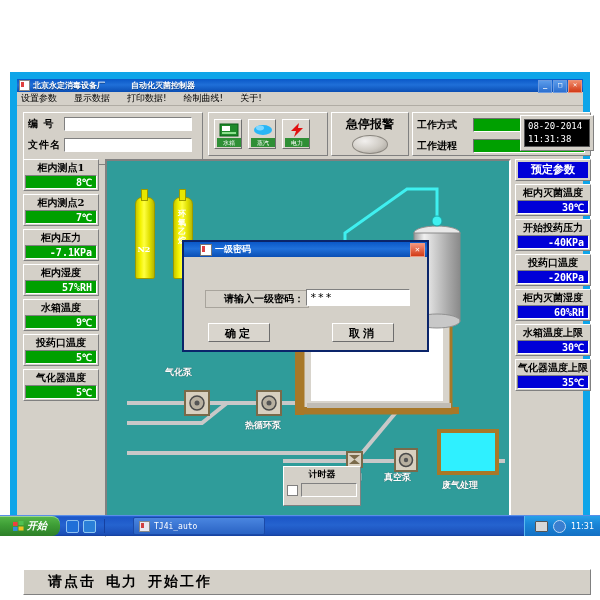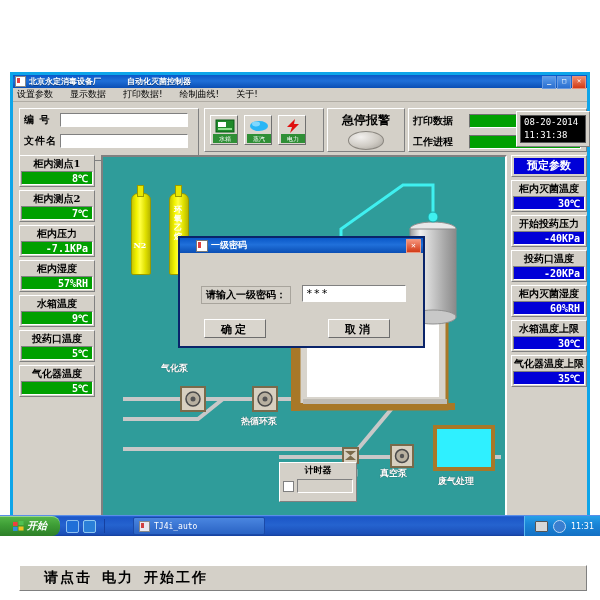--- a/index.html
+++ b/index.html
@@ -9,21 +9,21 @@
     font-family:"DejaVu Sans","Liberation Sans",sans-serif;
     font-size:11px;
   }
   .desktop{
     position:absolute;left:0;top:0;width:600px;height:600px;
     background:#ffffff;
   }
   
   .app-window{
     position:absolute;left:10px;top:72px;width:580px;height:452px;
-    border:3px solid #0ea5e9;
+    border:7px solid #0ea5e9;
     background:#d4d0c8;
     box-sizing:border-box;
   }
   .titlebar{
     height:13px;
     background:linear-gradient(to bottom,#0a58c8 0%,#1f6fd8 45%,#0a4eb4 100%);
     color:#ffffff;
     display:flex;align-items:center;
     font-size:8px;font-weight:bold;
     padding:0 1px;
@@ -259,21 +259,21 @@
     position:absolute;right:2px;top:1px;width:13px;height:12px;
     background:linear-gradient(to bottom,#f5937a,#d23a16);
     border:1px solid #eb9a84;color:#fff;font-size:8px;line-height:11px;text-align:center;
     font-family:"DejaVu Sans Mono",monospace;font-weight:bold;
   }
   .dlg-body{position:relative;height:95px;}
   .dlg-label{
     position:absolute;left:21px;top:33px;width:88px;height:16px;line-height:16px;
     font-size:10px;font-weight:bold;text-align:center;color:#000;
     background:#d4d0c8;border:1px solid #a8a49c;
-    font-family:"DejaVu Serif","Liberation Serif",serif;white-space:nowrap;
+    font-family:"DejaVu Serif","Liberation Serif",serif;white-space:nowrap;padding-left:14px;
   }
   .dlg-input{
     position:absolute;left:122px;top:32px;width:104px;height:17px;
     background:#ffffff;
     border:1px solid #808080;border-right-color:#fff;border-bottom-color:#fff;
     box-sizing:border-box;
     font-family:"DejaVu Sans Mono","Liberation Mono",monospace;
     font-size:11px;line-height:15px;padding-left:3px;color:#000;letter-spacing:1px;
   }
   .dlg-btn{
@@ -396,21 +396,21 @@
           </div>
         </div>
 
         <div class="panel alarmbox">
           <div class="alarm-lab">急停报警</div>
           <div class="alarm-btn"></div>
         </div>
 
         <div class="panel modebox">
           <div class="mode-row">
-            <div class="mode-lab">打印数据</div>
+            <div class="mode-lab">工作方式</div>
             <div class="mode-bar"></div>
           </div>
           <div class="mode-row">
             <div class="mode-lab">工作进程</div>
             <div class="mode-bar"></div>
           </div>
         </div>
 
         <div class="clock">
           <div class="clock-inner">

